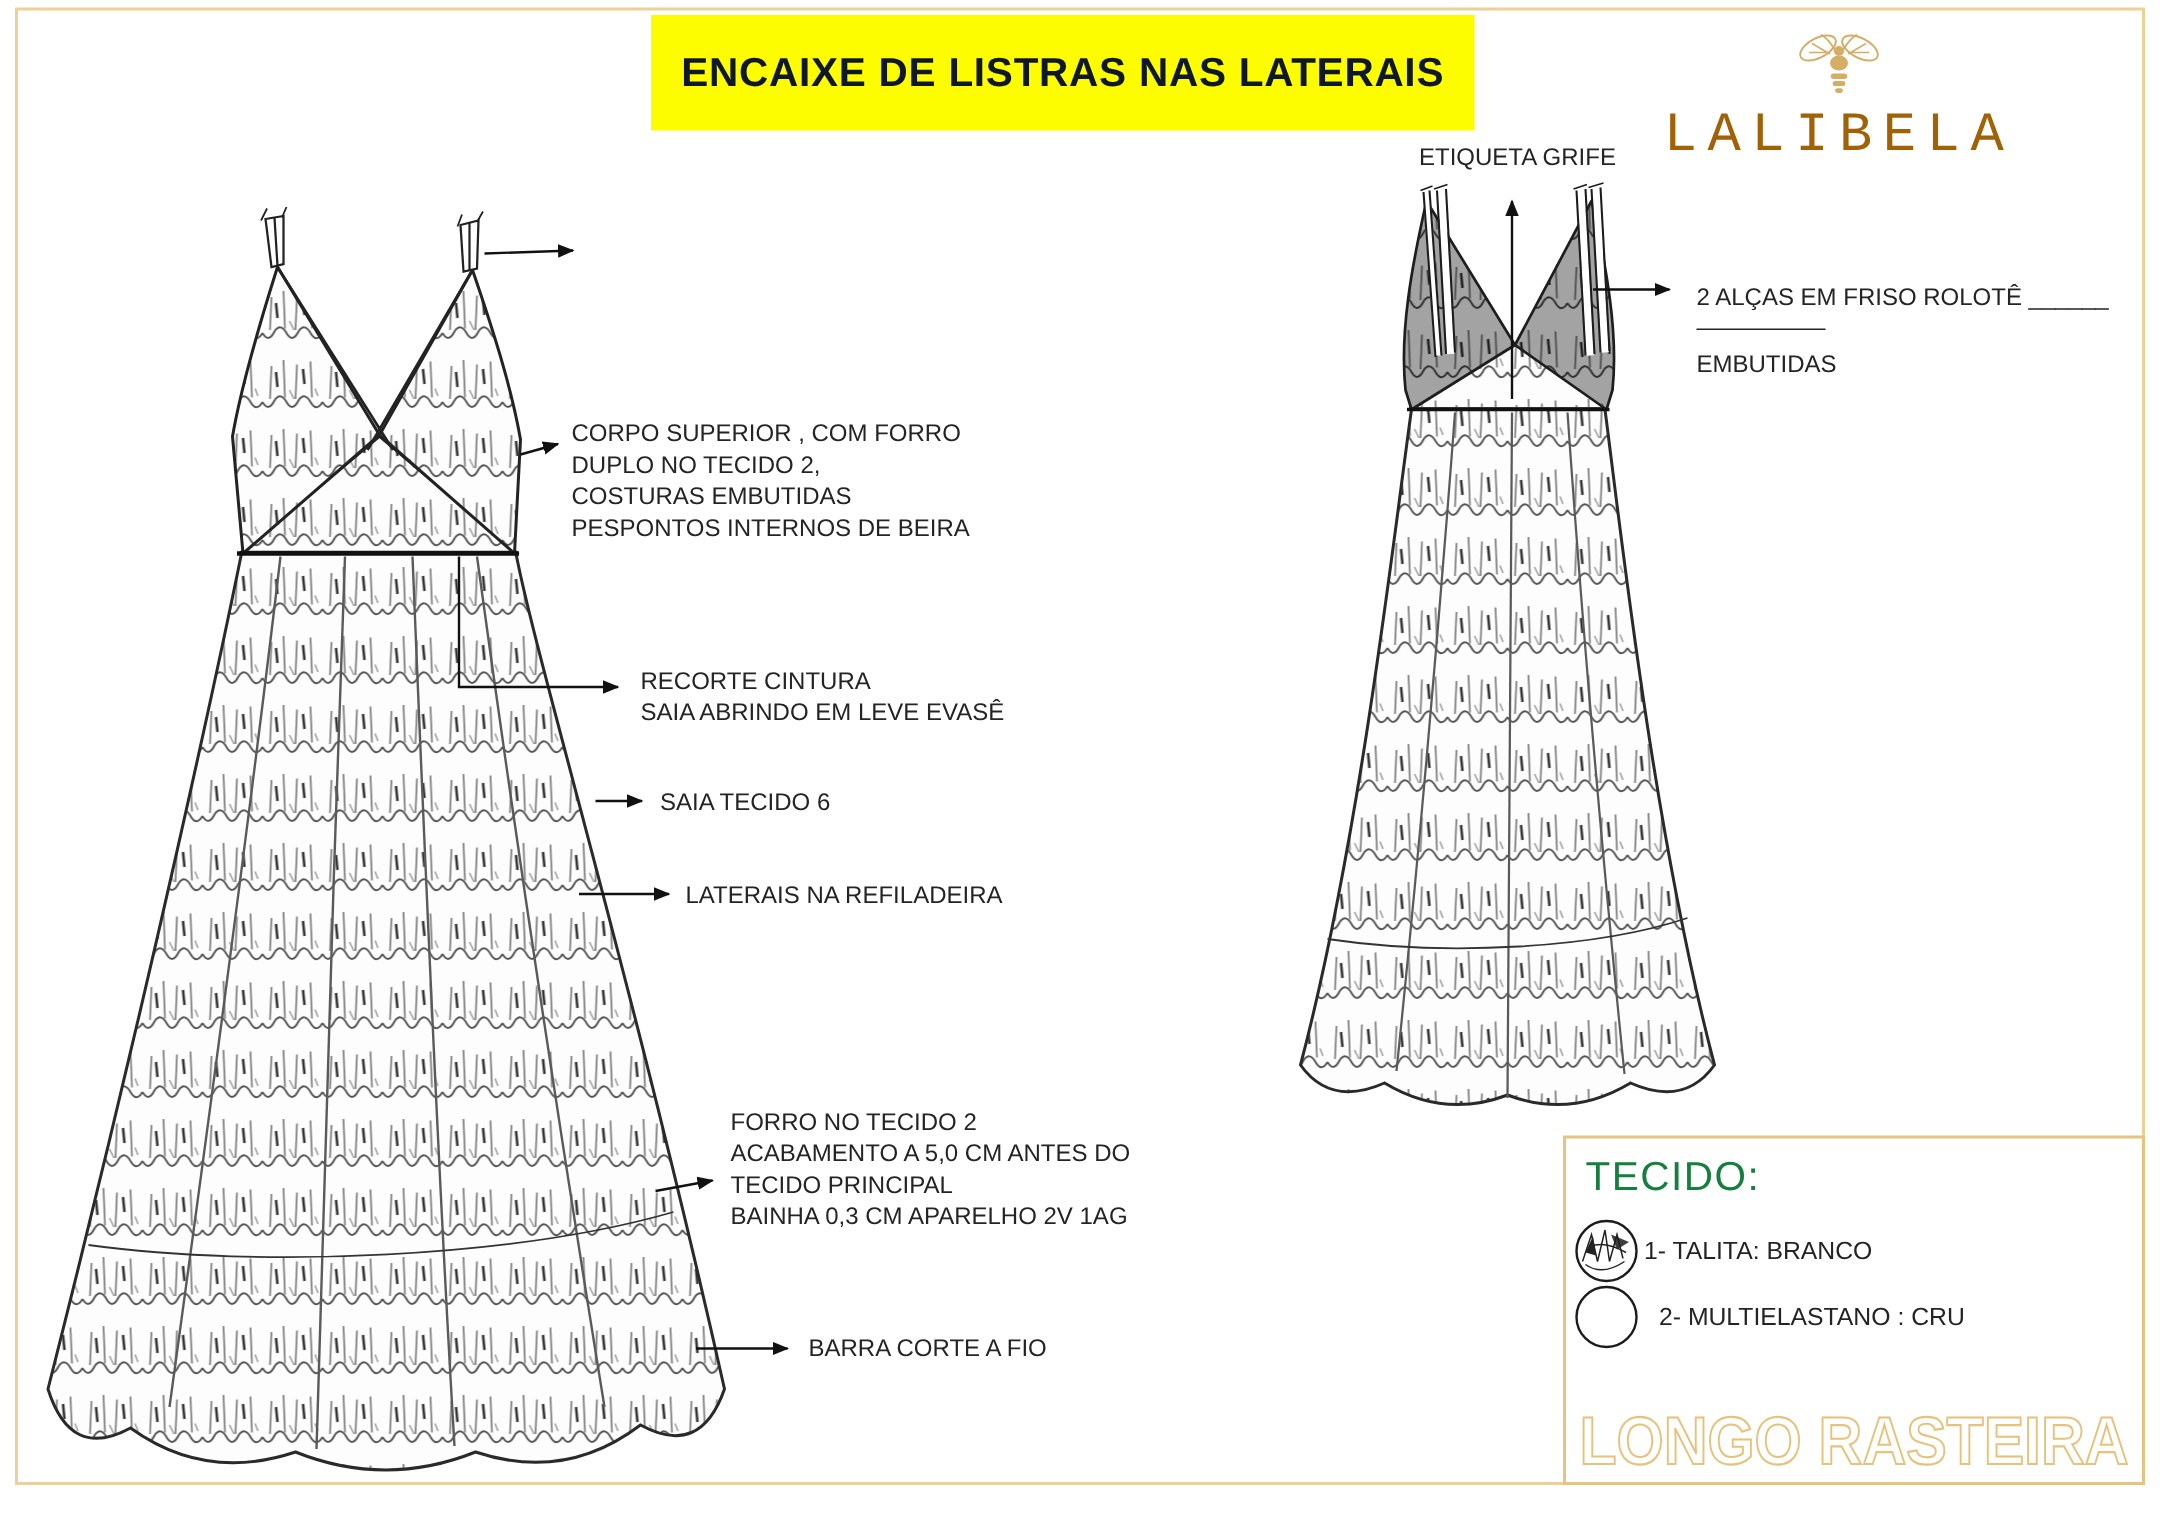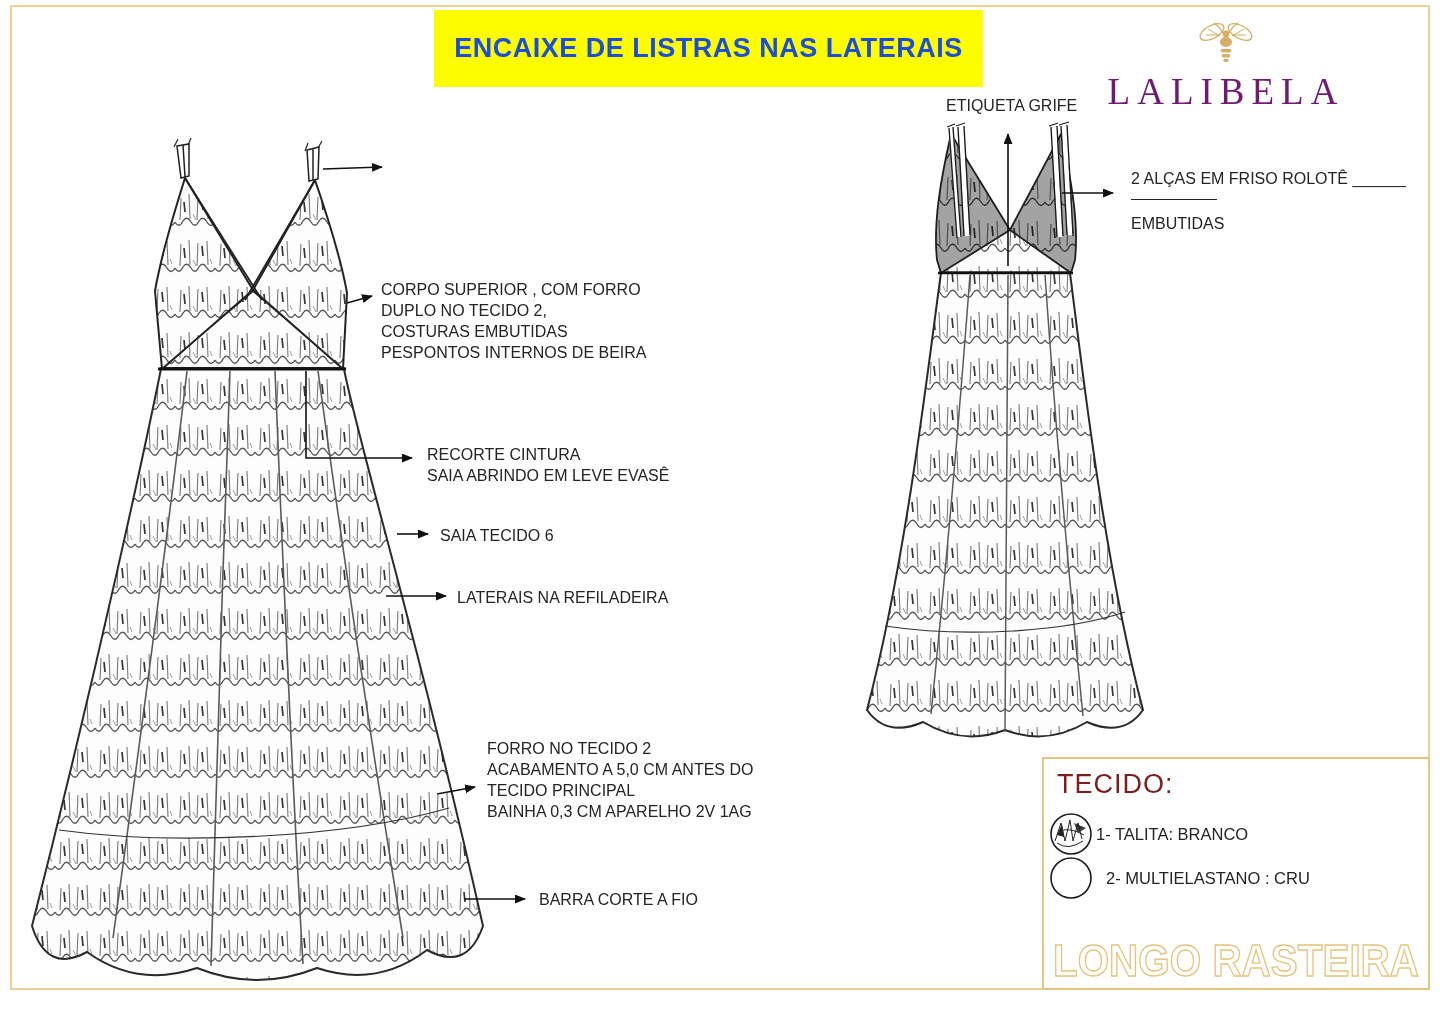--- a/index.html
+++ b/index.html
@@ -2,35 +2,35 @@
 <html><head>
 <meta charset="utf-8">
 <style>
   html,body{margin:0;padding:0;background:#fff;}
   .page{position:relative;width:1440px;height:1015px;background:#fff;overflow:hidden;
         font-family:"Liberation Sans",sans-serif;color:#222;}
   .frame{position:absolute;left:10px;top:5px;width:1416px;height:981px;
          border:2px solid #ecd095;pointer-events:none;}
   .banner{position:absolute;left:434px;top:10px;width:549px;height:77px;background:#fdfd00;
           display:flex;align-items:center;justify-content:center;}
-  .banner span{font-size:27px;font-weight:bold;color:#1d4ed8;letter-spacing:.5px;white-space:nowrap;}
+  .banner span{font-size:27px;font-weight:bold;color:#0f172a;letter-spacing:.5px;white-space:nowrap;}
   .brand{position:absolute;left:1095px;top:18px;width:262px;text-align:center;}
   .brand .bee{display:block;margin:0 auto;}
-  .brand .name{display:block;margin-top:2px;font-family:Liberation Serif, serif;
-               font-size:37px;letter-spacing:7px;color:#701a75;white-space:nowrap;}
+  .brand .name{display:block;margin-top:2px;font-family:Liberation Mono, monospace;
+               font-size:37px;letter-spacing:7px;color:#a16207;white-space:nowrap;}
   .ann{position:absolute;font-size:16px;line-height:21px;color:#242424;white-space:nowrap;}
   .ann span{display:block;}
   .uline{display:block;height:14px;}
   .uline i{display:block;width:86px;border-top:1.6px solid #242424;margin-top:10px;}
   svg{display:block;}
   .dress{position:absolute;}
   .arrows{position:absolute;left:0;top:0;}
   .fabric-box{position:absolute;left:1042px;top:757px;width:384px;height:229px;
               border:2px solid #e4c47e;}
-  .fabric-title{position:absolute;left:13px;top:10px;font-size:27px;letter-spacing:1px;color:#7f1d1d;}
+  .fabric-title{position:absolute;left:13px;top:10px;font-size:27px;letter-spacing:1px;color:#15803d;}
   .fabric-item{position:absolute;display:flex;align-items:center;}
   .fabric-item .lab{font-size:16.5px;color:#242424;white-space:nowrap;}
   .fb1{left:4px;top:52px;}
   .fb2{left:4px;top:96px;}
   .fb1 .lab{margin-left:2px;}
   .fb2 .lab{margin-left:12px;}
   .fabric-footer{position:absolute;left:2px;bottom:2px;}
 </style>
 </head>
 <body>
@@ -184,21 +184,21 @@
     <span>TECIDO PRINCIPAL</span>
     <span>BAINHA 0,3 CM APARELHO 2V 1AG</span>
   </div>
   <div class="ann" style="left:539px;top:889px">
     <span>BARRA CORTE A FIO</span>
   </div>
 
   <div class="ann" style="left:946px;top:95px">
     <span>ETIQUETA GRIFE</span>
   </div>
-  <div class="ann" style="left:1131px;top:168px">
+  <div class="ann" style="left:1131px;top:188px">
     <span>2 ALÇAS EM FRISO ROLOTÊ ______</span>
     <span class="uline">
         <i></i>
       </span>
     <span>EMBUTIDAS</span>
   </div>
 
   <div class="fabric-box">
     <div class="fabric-title">TECIDO:</div>
 

